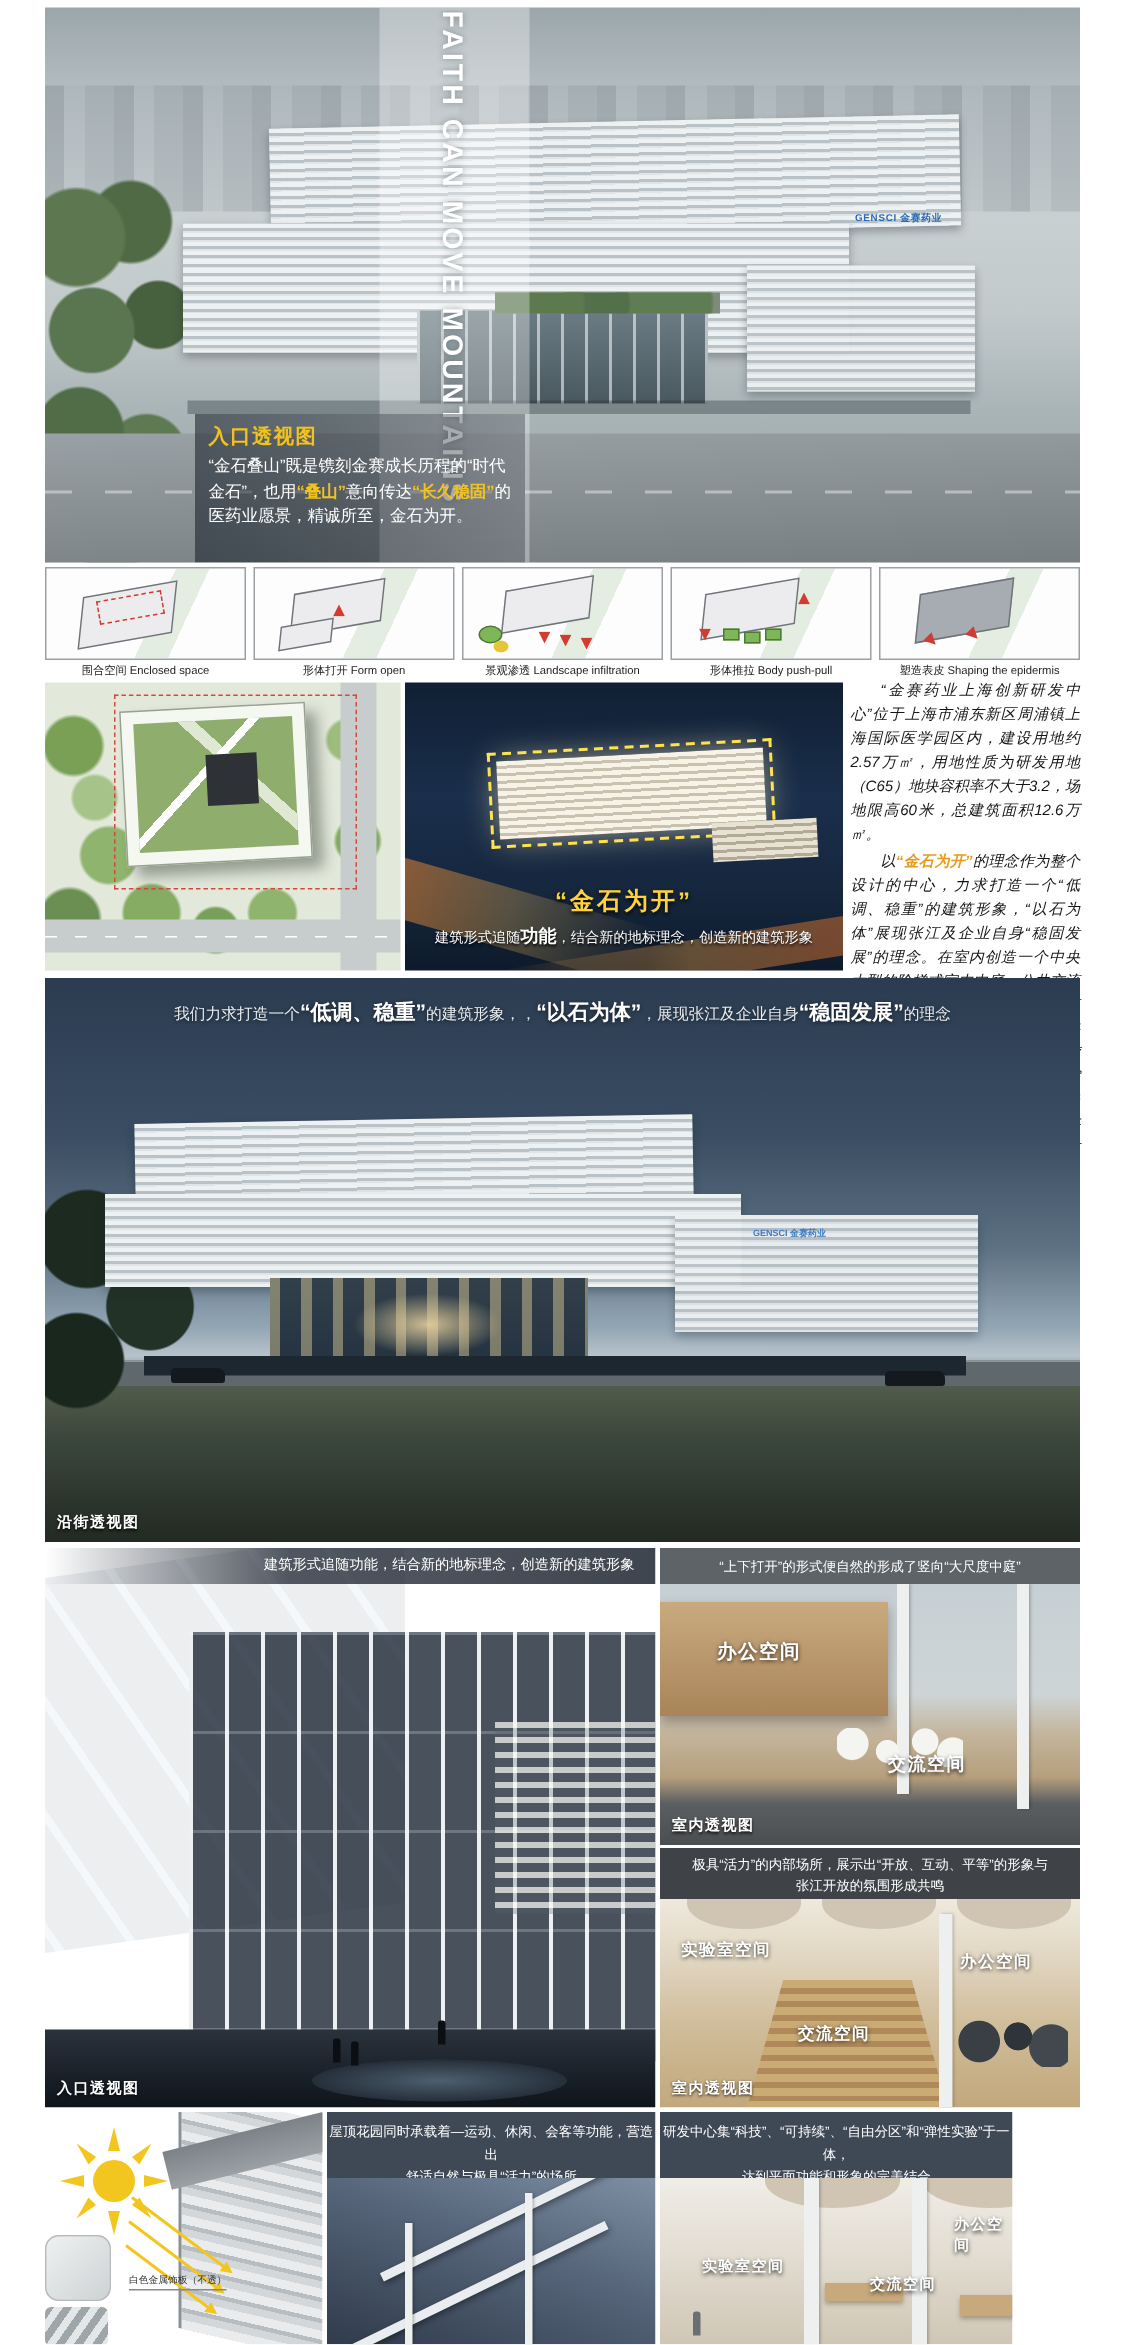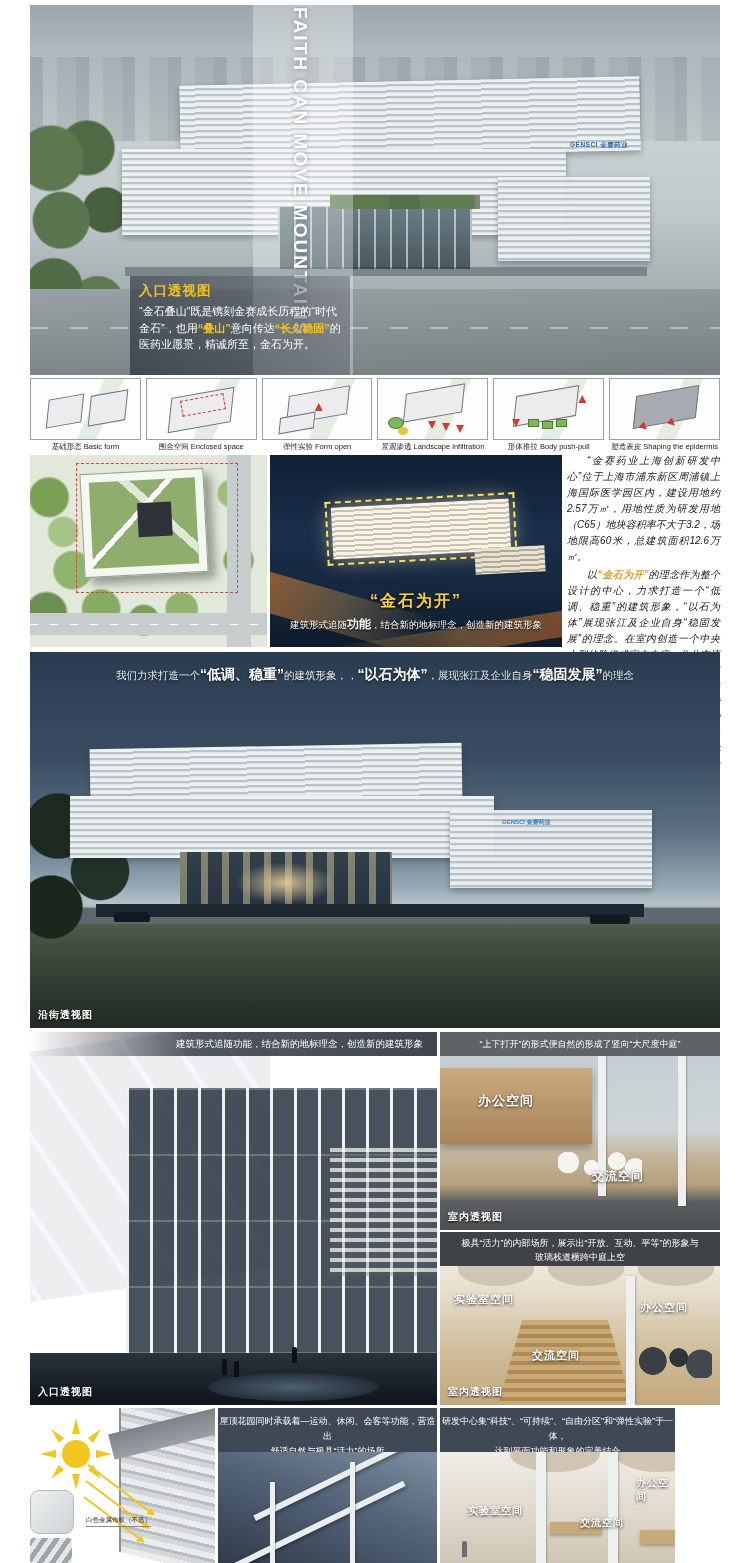--- a/index.html
+++ b/index.html
@@ -252,39 +252,32 @@
     <div class="abs hero-vtext">FAITH CAN MOVE MOUNTAINS</div>
     <div class="abs hero-text">
       <div class="hero-title">入口透视图</div>
       <div class="hero-body"><span>“金石叠山”既是镌刻金赛成长历程的“时代金石”，也用</span><span class="hl">“叠山”</span><span>意向传达</span><span class="hl">“长久稳固”</span><span>的医药业愿景，精诚所至，金石为开。</span></div>
     </div>
   </div>
 
   <div class="abs diagrams">
     <div class="dcard">
       <div class="dbox">
-        <div class="blk" style="left:16px;top:18px;width:34px;height:26px;"></div>
-        <div class="blk" style="left:58px;top:14px;width:36px;height:28px;"></div>
-      </div>
-      <div class="dlabel"><span>基础形态</span> <span>Basic form</span></div>
-    </div>
-    <div class="dcard">
-      <div class="dbox">
         <div class="blk" style="left:22px;top:14px;width:62px;height:32px;"></div>
         <div class="rdash" style="left:34px;top:18px;width:42px;height:14px;transform:rotate(-10deg);"></div>
       </div>
       <div class="dlabel"><span>围合空间</span> <span>Enclosed space</span></div>
     </div>
     <div class="dcard">
       <div class="dbox">
         <div class="blk" style="left:24px;top:12px;width:60px;height:26px;"></div>
         <div class="blk" style="left:16px;top:36px;width:34px;height:14px;"></div>
         <div class="rmark" style="left:52px;top:24px;"></div>
       </div>
-      <div class="dlabel"><span>弹性实验</span> <span>Form open</span></div>
+      <div class="dlabel"><span>形体打开</span> <span>Form open</span></div>
     </div>
     <div class="dcard">
       <div class="dbox">
         <div class="blk" style="left:26px;top:10px;width:58px;height:26px;"></div>
         <div class="gmark" style="left:10px;top:38px;width:14px;height:10px;border-radius:50%;"></div>
         <div class="ymark" style="left:20px;top:48px;"></div>
         <div class="rmark" style="left:50px;top:42px;transform:rotate(180deg);"></div>
         <div class="rmark" style="left:64px;top:44px;transform:rotate(180deg);"></div>
         <div class="rmark" style="left:78px;top:46px;transform:rotate(180deg);"></div>
       </div>
@@ -380,21 +373,21 @@
       <div class="i1-tables"></div>
       <div class="sp-label" style="left:38px;top:36px;font-size:13px;">办公空间</div>
       <div class="sp-label" style="left:152px;top:112px;font-size:12px;">交流空间</div>
       <div class="view-label">室内透视图</div>
     </div>
   </div>
 
   <div class="abs int2">
     <div class="i2-cap">
       <div>极具“活力”的内部场所，展示出“开放、互动、平等”的形象与</div>
-      <div>玻璃栈道横跨中庭上空</div>
+      <div>张江开放的氛围形成共鸣</div>
     </div>
     <div class="i2-img">
       <div class="i2-arch" style="left:18px;width:76px;"></div>
       <div class="i2-arch" style="left:108px;width:76px;"></div>
       <div class="i2-arch" style="left:198px;width:76px;"></div>
       <div class="i2-stairs"></div>
       <div class="col-w" style="left:186px;top:10px;height:129px;width:9px;"></div>
       <div class="i2-furn"></div>
       <div class="sp-label" style="left:14px;top:26px;font-size:11px;">实验室空间</div>
       <div class="sp-label" style="left:200px;top:34px;font-size:11px;">办公空间</div>

